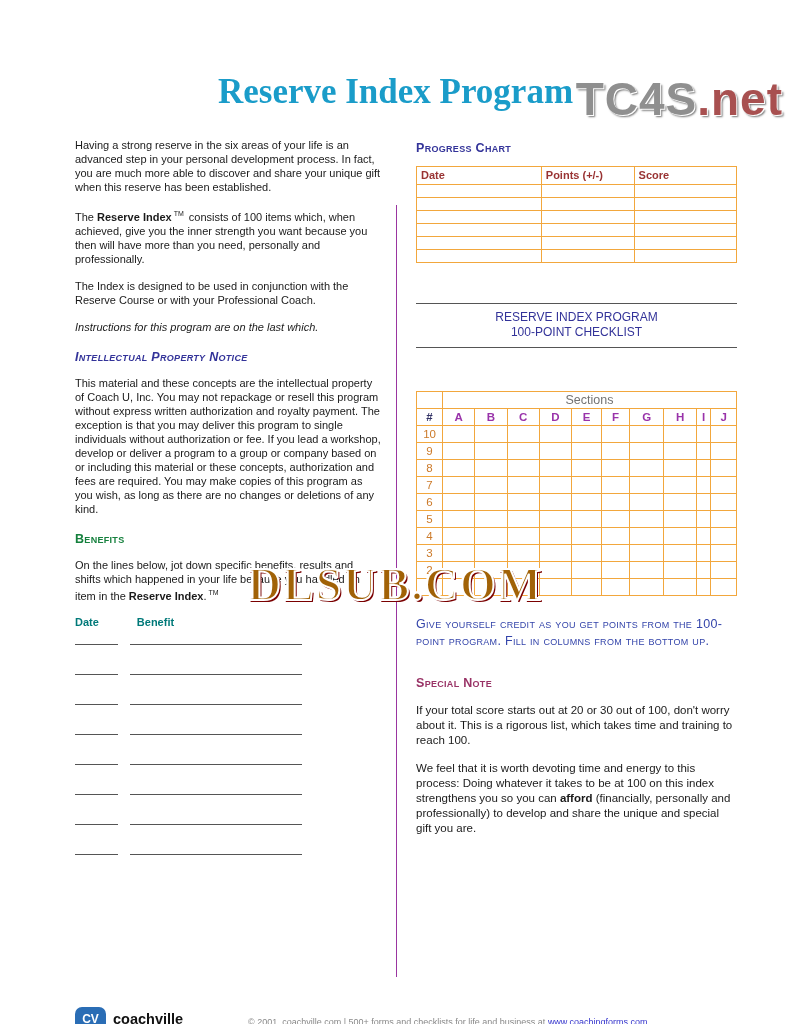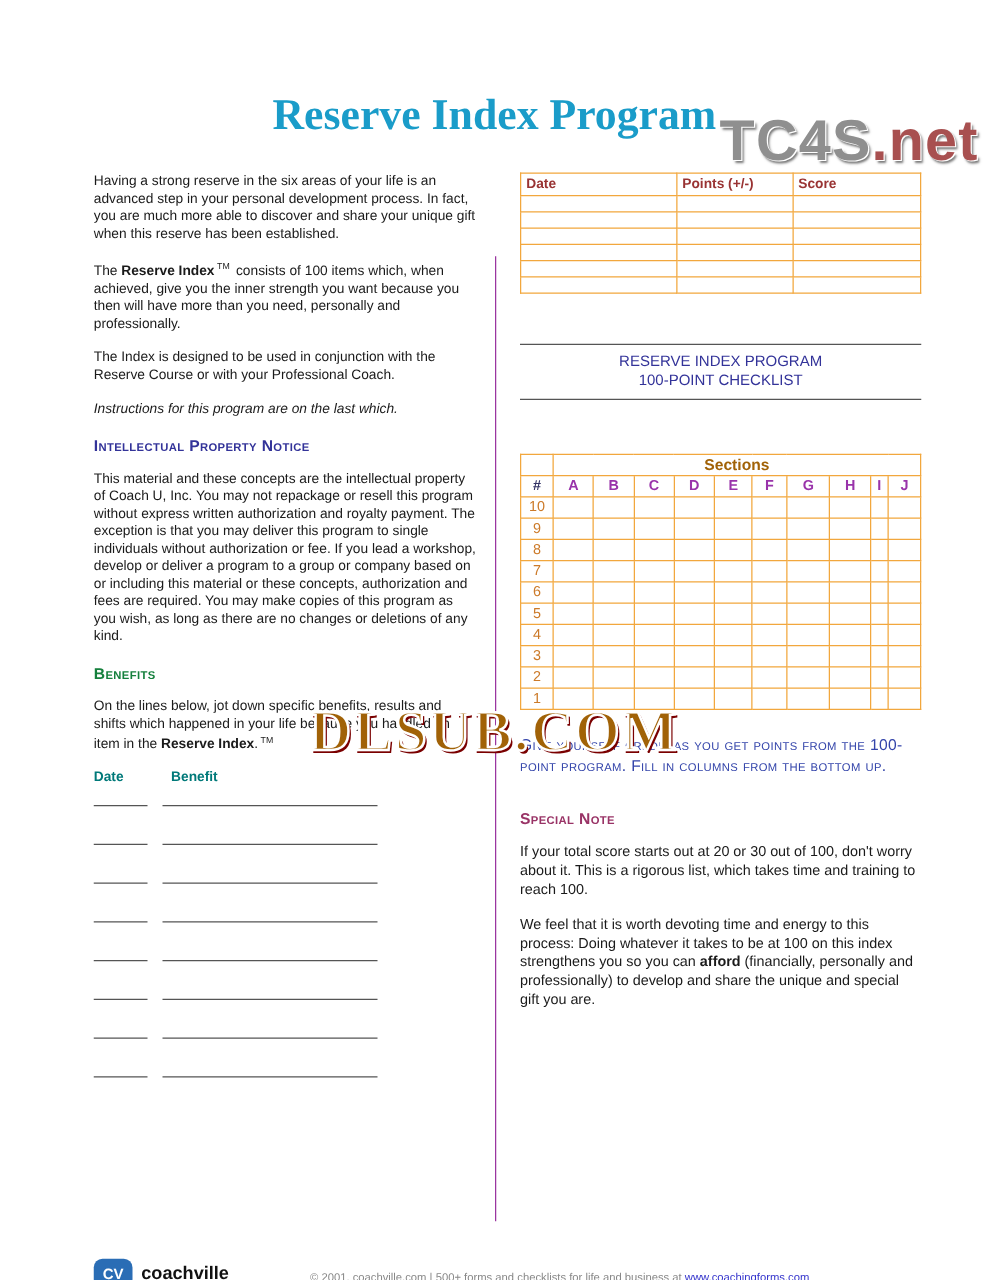--- a/index.html
+++ b/index.html
@@ -1,21 +1,21 @@
 <!DOCTYPE html>
 <html><head>
 <meta charset="utf-8">
 <style>
   * { margin:0; padding:0; box-sizing:border-box; }
   html,body { background:#fff; }
   body { width:791px; height:1024px; font-family:"Liberation Sans", sans-serif; color:#1a1a1a; position:relative; overflow:hidden; }
   .page { position:relative; width:791px; height:1024px; background:#fff; }
 
   
-  .wm-top { position:absolute; top:13px; right:8px; font-size:46px; font-weight:bold; letter-spacing:1px;
+  .wm-top { position:absolute; top:0; right:8px; font-size:46px; font-weight:bold; letter-spacing:1px;
             color:#8f8f8f; text-shadow:1px 1px 0 #ffffff, 2px 2px 2px #777; z-index:5; }
   .wm-top .net { color:#a85050; }
   .wm-center { position:absolute; left:50%; top:486px; transform:translateX(-50%);
                font-family:"Liberation Serif", serif; font-weight:bold; font-size:46px; letter-spacing:2px;
                color:#a16207; -webkit-text-stroke:2px #ffffff;
                text-shadow:2px 2px 0 #7a0000, -1px -1px 0 #fff, 1px -1px 0 #fff, -1px 1px 0 #fff; z-index:9; }
 
   
   .title { margin-top:72px; text-align:center; font-family:"Liberation Serif", serif;
            font-weight:bold; font-size:35px; color:#1a9cc9; }
@@ -24,21 +24,21 @@
   .cols { display:flex; margin-top:26px; padding-left:75px; padding-right:54px; }
   .col-left { width:307px; font-size:11px; line-height:14px; }
   .divider { position:absolute; left:396px; top:133px; width:1px; height:772px; background:#9a35a0; }
   .col-right { width:322px; margin-left:35px; font-size:11.5px; line-height:15px; }
 
   .col-left p { margin-bottom:13px; }
   .italic { font-style:italic; }
   sup.tm { font-size:7px; vertical-align:super; margin:0 2px; }
 
   .sc { font-variant:small-caps; font-weight:bold; font-size:12.5px; letter-spacing:0.3px; }
-  .h-ipn { color:#333399; margin:16px 0 12px 0; }
+  .h-ipn { color:#333399; margin:16px 0 12px 0;font-style:italic; }
   .h-benefits { color:#15803d; margin:16px 0 12px 0; }
   .h-progress { color:#333399; margin:3px 0 10px 0; }
   .h-special { color:#993366; margin:26px 0 12px 0; }
 
   
   .bh { color:#007979; font-weight:bold; margin:10px 0 4px 0; }
   .bh .b2 { margin-left:26px;padding-left:12px; }
   .benefit-row { margin-bottom:15px; }
   .line { display:inline-block; border-bottom:1px solid #555; height:12px; }
   .line.short { width:43px; margin-right:12px; }
@@ -50,21 +50,21 @@
   .progress-table th { text-align:left; color:#993333; font-size:11px; font-weight:bold; }
   .progress-table .c1 { width:39%; } .progress-table .c2 { width:29%; } .progress-table .c3 { width:32%; }
 
   
   .checklist-title { margin-top:40px; border-top:1px solid #555; border-bottom:1px solid #555;
                      text-align:center; color:#333399; font-size:12px; padding:6px 0 7px 0; line-height:15px; }
 
   
   .grid-wrap { margin-top:43px; }
   .grid td, .grid th { border:1px solid #f2a73d; height:17px; text-align:center; font-size:11.5px; }
-  .grid .sections-cell { color:#a16207; font-size:12.5px; font-weight:bold; }
+  .grid .sections-cell { color:#737373; font-size:12.5px; font-weight:normal; }
   .grid th.letter { color:#9933aa; font-weight:bold; }
   .grid th.hash { color:#333366; font-weight:bold; width:26px; }
   .grid td.rownum { color:#cc7a29; }
 
   .credit-note { margin-top:20px; color:#3344aa; font-variant:small-caps; font-size:12.5px;
                  line-height:17px; letter-spacing:0.3px; }
 
   
   .footer-logo { position:absolute; left:75px; top:935px; display:flex; align-items:center; }
   .cv-badge { width:31px; height:23px; background:#2a6db5; border-radius:7px; color:#fff;
@@ -104,20 +104,21 @@
       <div class="benefit-row"><span class="line short"></span><span class="line long"></span></div>
       <div class="benefit-row"><span class="line short"></span><span class="line long"></span></div>
       <div class="benefit-row"><span class="line short"></span><span class="line long"></span></div>
       <div class="benefit-row"><span class="line short"></span><span class="line long"></span></div>
       <div class="benefit-row"><span class="line short"></span><span class="line long"></span></div>
     </div>
 
     <div class="divider"></div>
 
     <div class="col-right">
+      <div class="sc h-progress">Progress Chart</div>
 
       <table class="progress-table">
         <thead>
           <tr>
             <th class="c1">Date</th>
             <th class="c2">Points (+/-)</th>
             <th class="c3">Score</th>
           </tr>
         </thead>
         <tbody>

